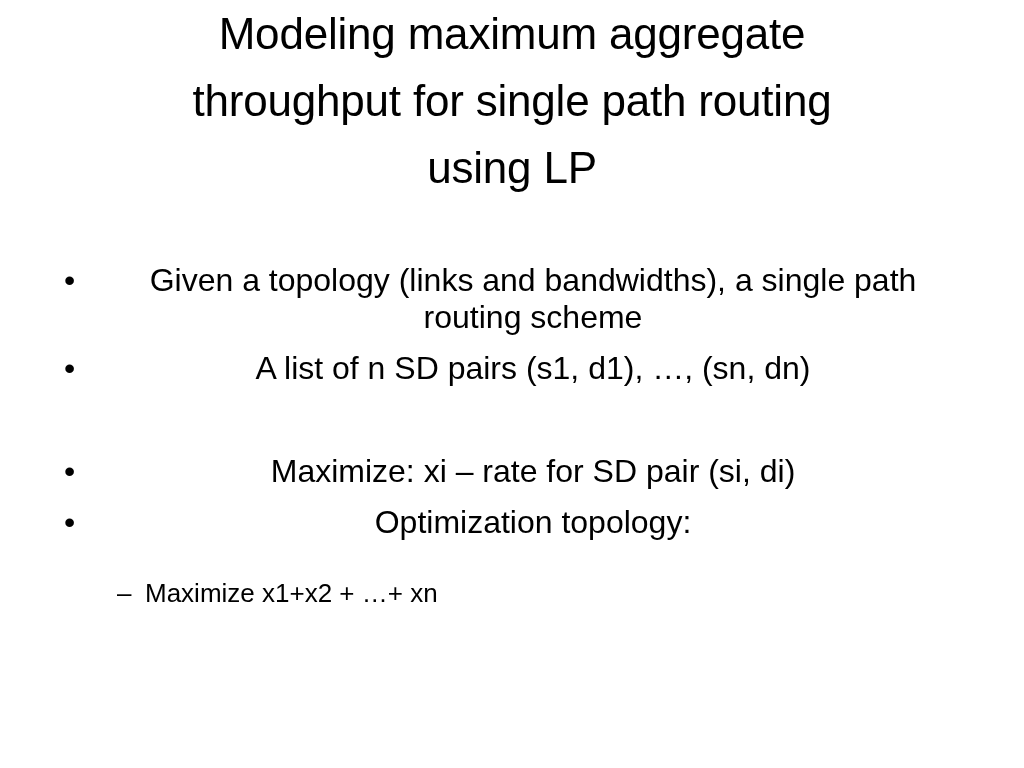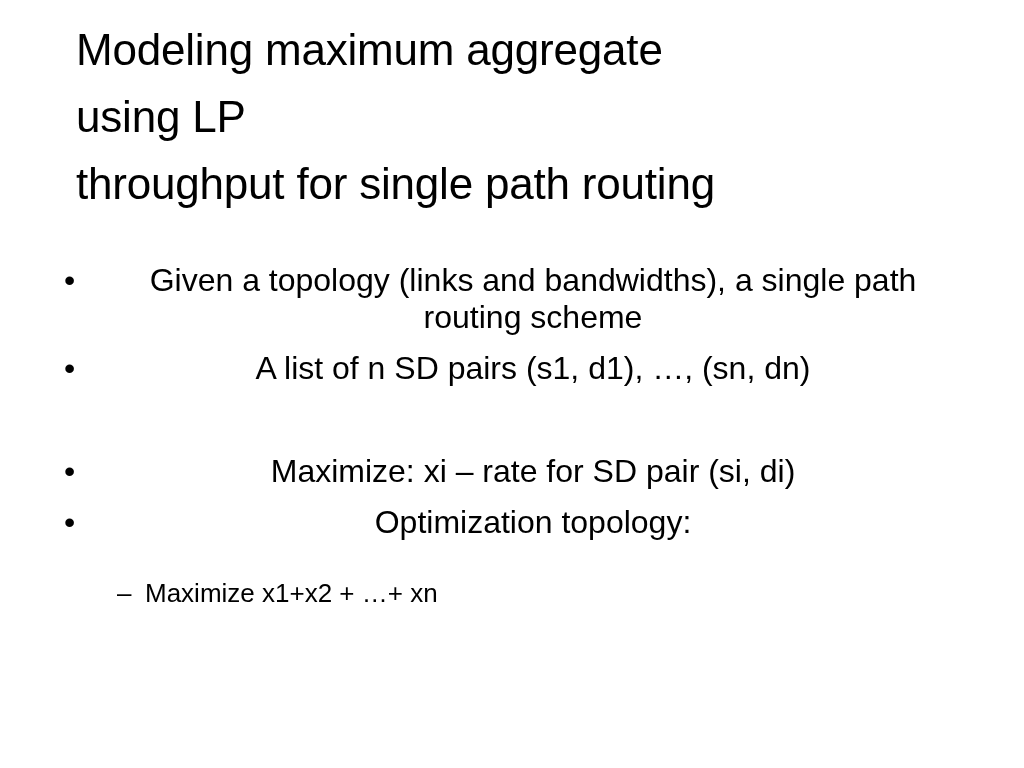--- a/index.html
+++ b/index.html
@@ -24,27 +24,27 @@
     background: #ffffff;
     box-sizing: border-box;
   }
 
   
   .slide-title {
     position: absolute;
     left: 60px;
     top: 0px;
     width: 904px;
-    text-align: left;
+    text-align: center;
     font-size: 44px;
     line-height: 67px;
     font-weight: normal;
     letter-spacing: -0.2px;
     color: #000000;
-    margin: 16px;
+    margin: 0;
   }
   .slide-title .tline {
     display: block;
     white-space: nowrap;
   }
 
   
   .body-block {
     position: absolute;
     left: 56px;
@@ -108,22 +108,22 @@
     margin-top: 36px;
   }
 </style>
 </head>
 <body>
 
 <div class="slide">
 
   <h1 class="slide-title">
     <span class="tline">Modeling maximum aggregate</span>
+    <span class="tline">throughput for single path routing</span>
     <span class="tline">using LP</span>
-    <span class="tline">throughput for single path routing</span>
   </h1>
 
   <div class="body-block">
 
     <div class="bullet">
       <span class="bullet-marker">•</span>
       <span class="bullet-text">Given a topology (links and bandwidths), a single path routing scheme</span>
     </div>
 
     <div class="bullet tight">

